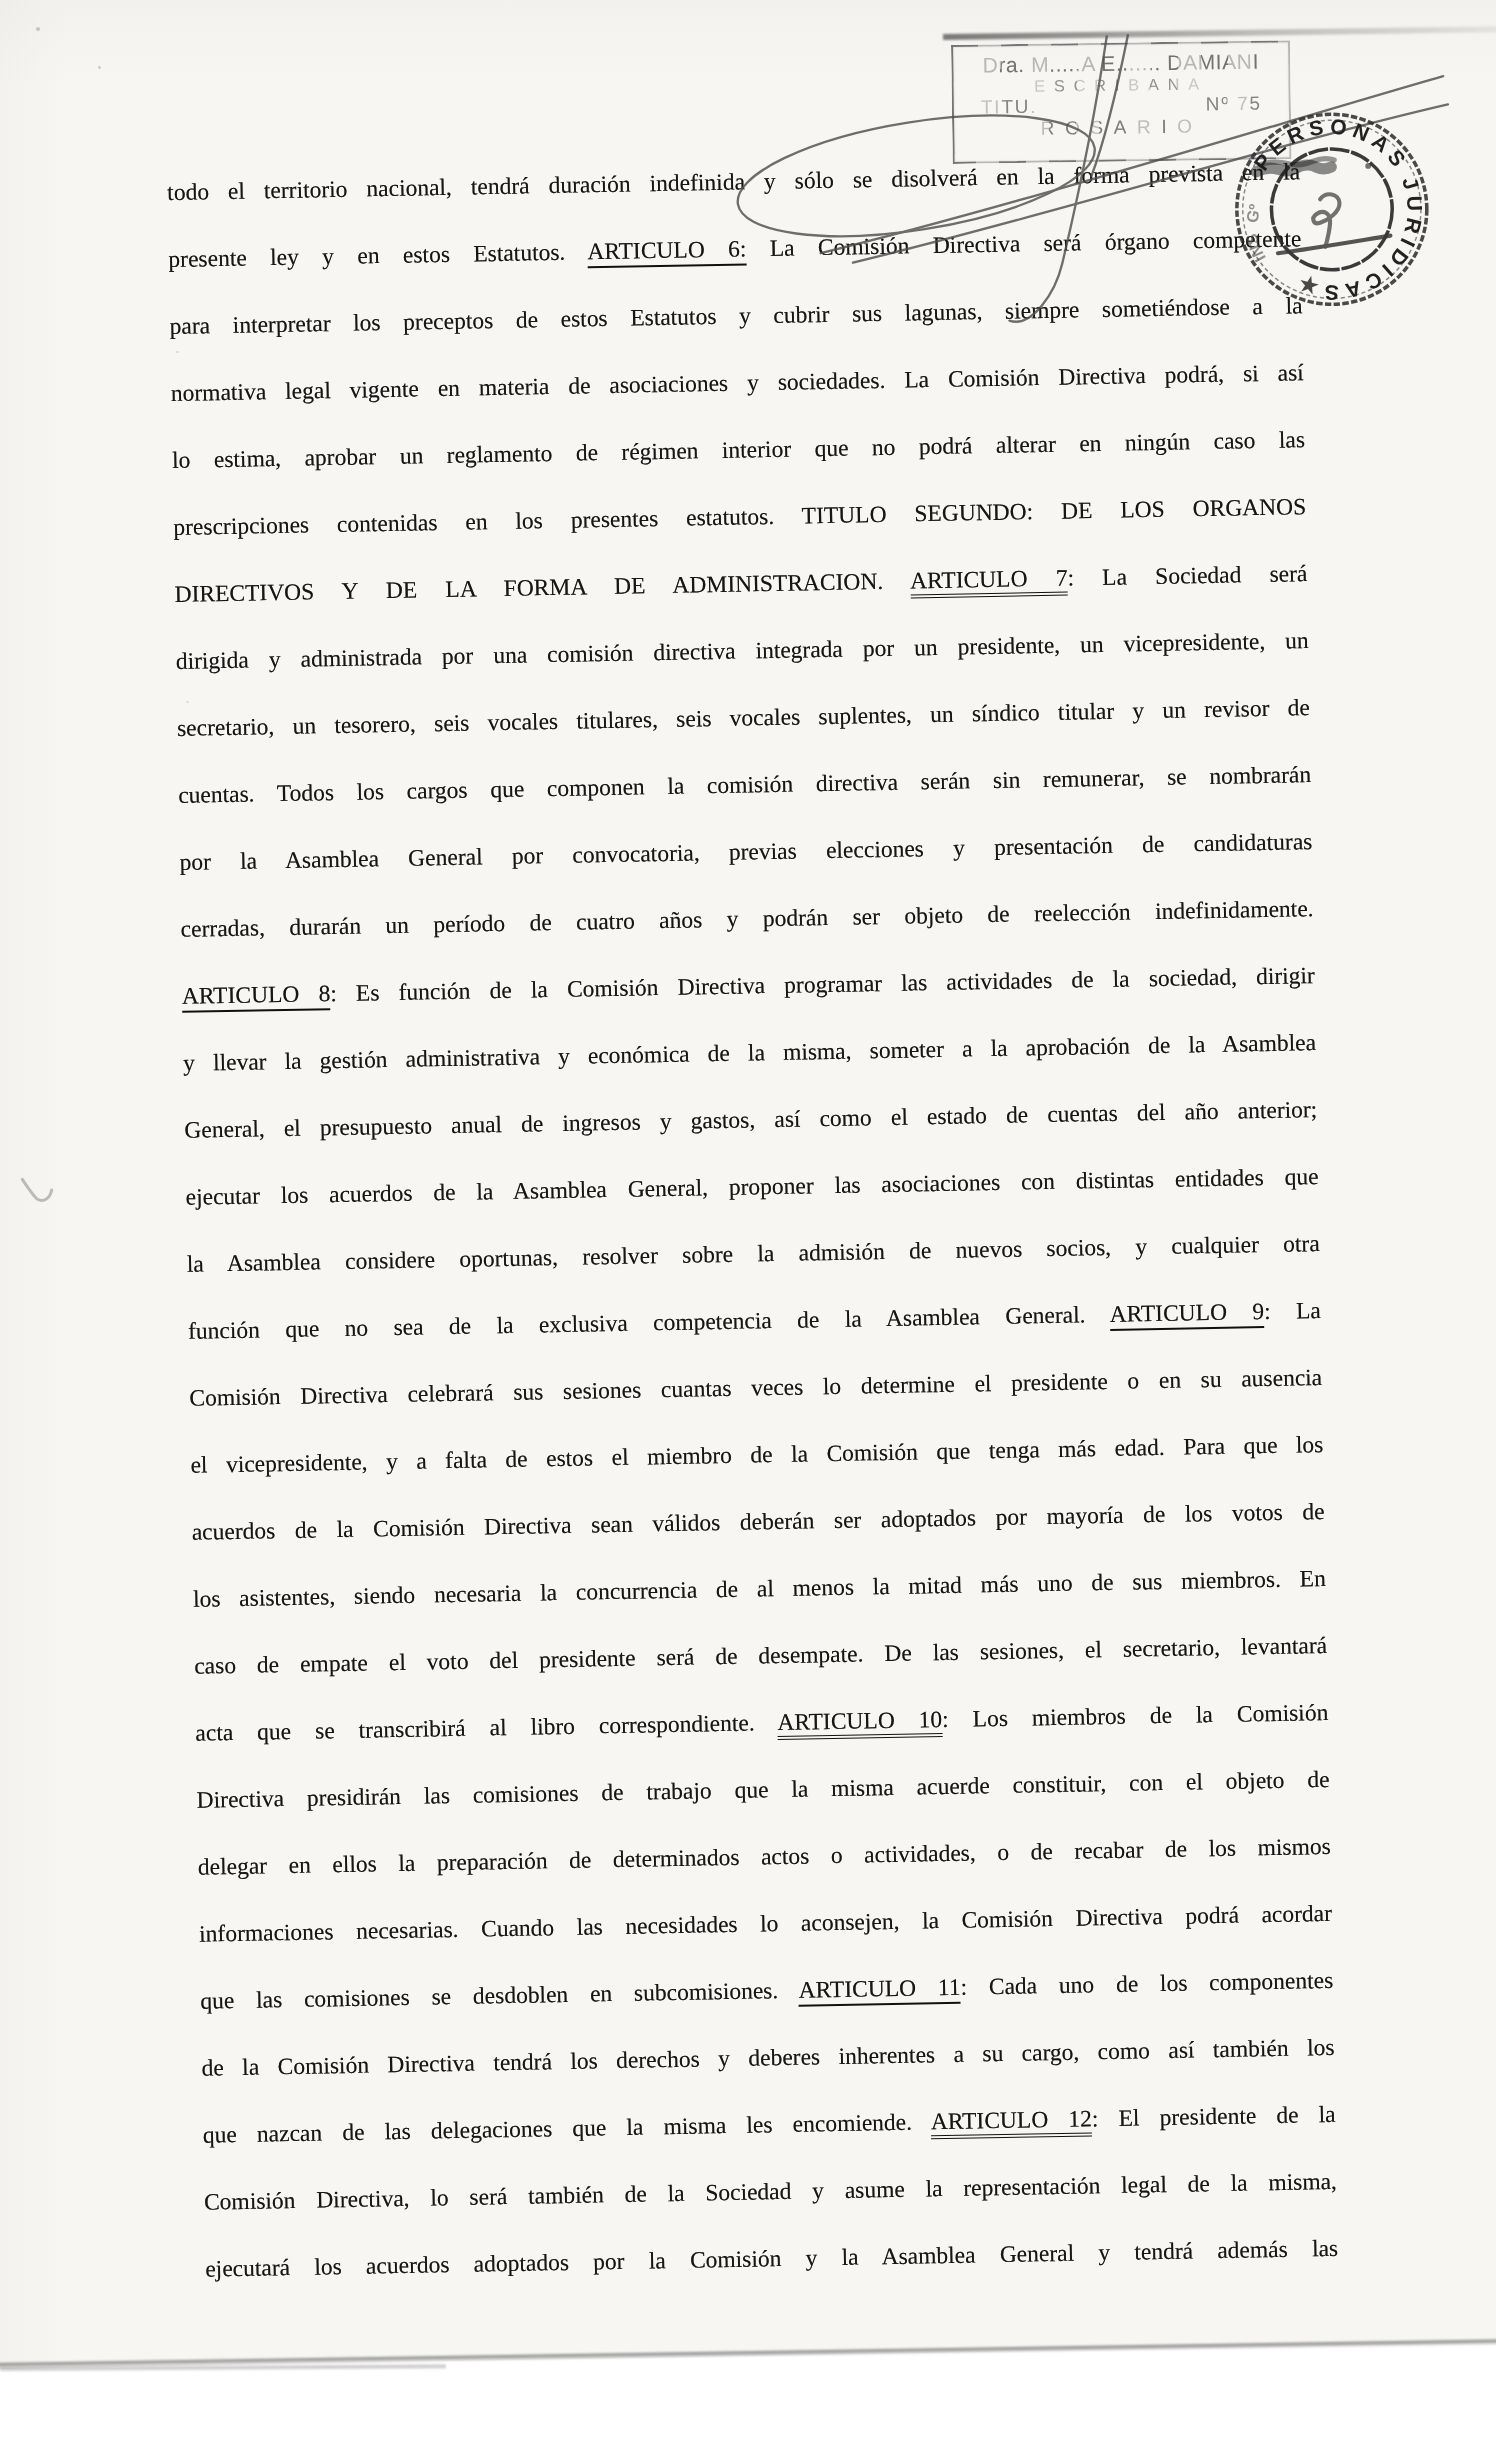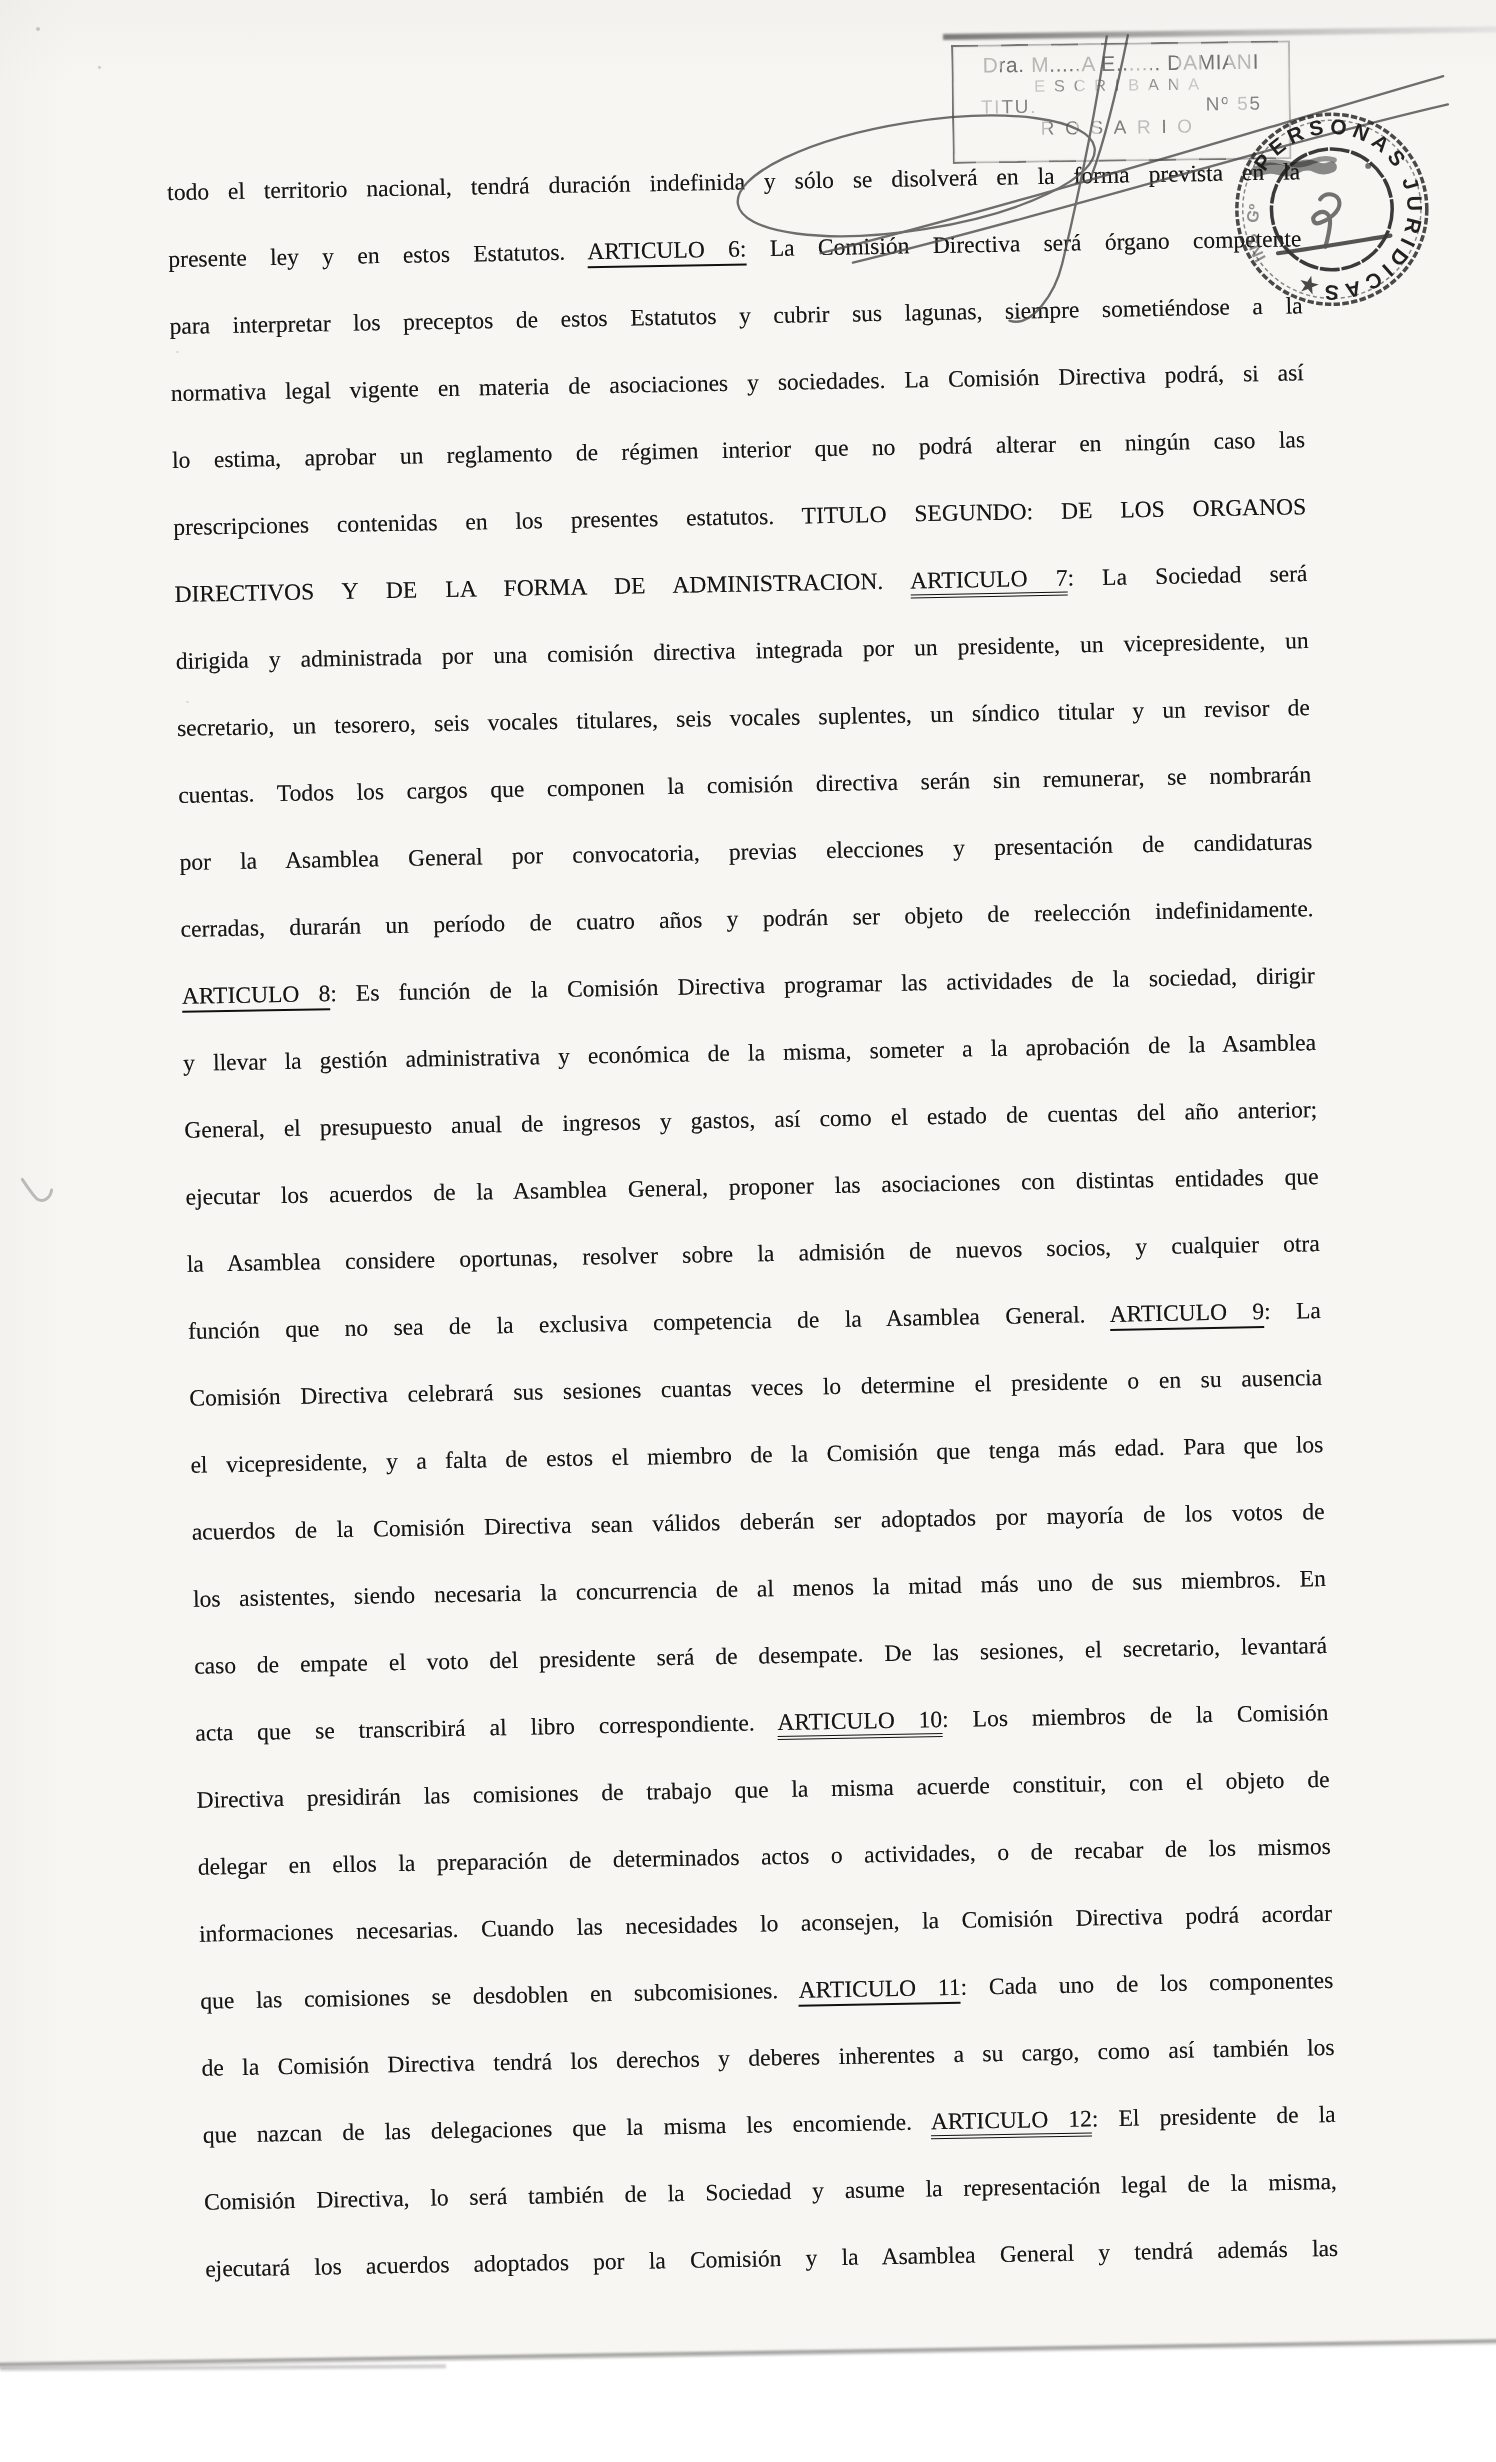--- a/index.html
+++ b/index.html
@@ -91,21 +91,21 @@
       <div class="doc-line"><span>Comisión Directiva, lo será también de la Sociedad y asume la representación legal de la misma,</span></div>
       <div class="doc-line"><span>ejecutará los acuerdos adoptados por la Comisión y la Asamblea General y tendrá además las</span></div>
     </div>
 
   <div class="stamp-streak"></div>
   <div class="stamp-box">
     <div class="stamp-s1">Dra. M.....A E....... DAMIANI</div>
     <div class="stamp-s2">ESCRIBANA</div>
     <div class="stamp-s3">
       <span>TITU.</span>
-      <span>Nº 55</span>
+      <span>Nº 75</span>
     </div>
     <div class="stamp-s4">ROSARIO</div>
   </div>
 
   <svg width="1496" height="2462" style="position:absolute;left:0;top:0;" viewBox="0 0 2552 4200">
     <g stroke="#4f4f4f" stroke-width="4" fill="none" opacity="0.82" stroke-linecap="round">
       <ellipse cx="1563" cy="300" rx="308" ry="92" transform="rotate(-9 1563 300)"></ellipse>
       <path d="M 1400,432 C 1750,345 2150,220 2462,130"></path>
       <path d="M 1455,448 C 1800,365 2180,245 2470,178"></path>
       <path d="M 1888,62 C 1872,170 1850,290 1812,450 C 1800,500 1760,560 1722,547"></path>

